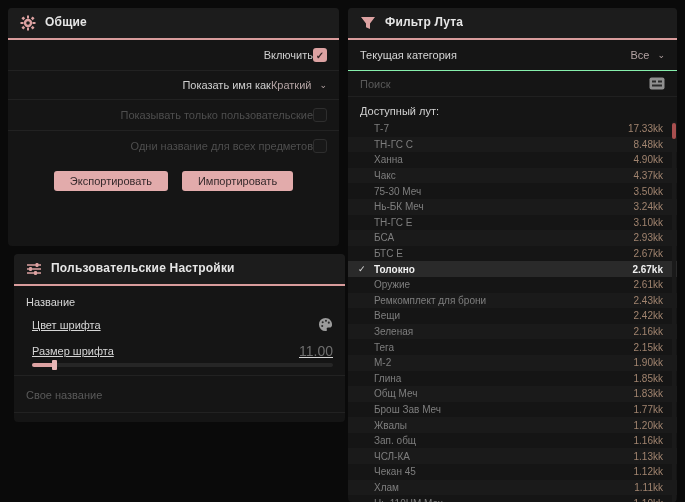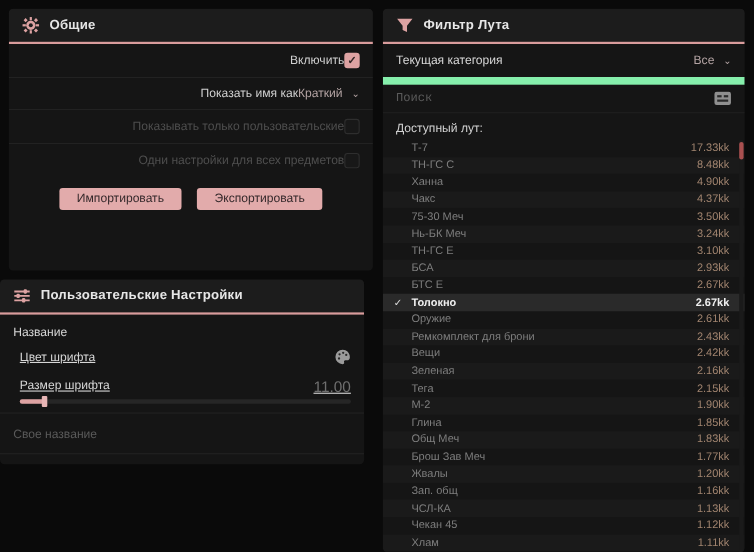--- a/index.html
+++ b/index.html
@@ -6,21 +6,21 @@
   html,body { width:685px; height:502px; overflow:hidden; background:#0a0a0a;
     font-family:"Liberation Sans", sans-serif; color:#d6d6d6; }
   .panel { position:absolute; background:#151515; border-radius:4px; overflow:hidden; }
   .panel-header { display:flex; gap:9px; background:#1c1c1c;
     padding:7px 12px; border-bottom:2px solid #d99c9c; }
   .panel-title { font-size:12px; font-weight:bold; color:#e6e6e6; letter-spacing:.2px; }
   .hicon { width:16px; height:16px; flex:0 0 auto; }
 
   
   #panel-general { left:8px; top:8px; width:331px; height:238px; }
-  #panel-custom  { left:0; top:254px; width:331px; height:168px; }
+  #panel-custom  { left:14px; top:254px; width:331px; height:168px; }
   #panel-filter  { left:348px; top:8px; width:329px; height:494px; }
 
   .row { display:flex; align-items:center; justify-content:flex-end;
     padding:8px 12px; font-size:11px; }
   .row + .row { border-top:1px solid #222; }
   .row .lbl { color:#cfcfcf; }
   .row.disabled .lbl { color:#4e4e4e; }
 
   .checkbox { width:14px; height:14px; border-radius:3px; background:#dda2a2;
     display:flex; align-items:center; justify-content:center; font-size:10px;
@@ -49,21 +49,21 @@
   .text-input { width:100%; background:transparent; border:none; outline:none;
     font-size:11px; color:#cfcfcf; font-family:inherit; }
   .text-input::placeholder { color:#5a5a5a; }
 
   .palette-icon, .search-chip { flex:0 0 auto; }
 
   
   .filter-row { display:flex; align-items:center; justify-content:space-between;
     padding:9px 12px; font-size:11px; }
   .search-row { display:flex; align-items:center; justify-content:space-between;
-    padding:6px 12px; border-top:7px solid #86efac; border-bottom:1px solid #202020;font-family:Liberation Mono, monospace; }
+    padding:6px 12px; border-top:1px solid #86efac; border-bottom:1px solid #202020; }
   .loot-label { padding:8px 12px 4px; font-size:11px; color:#d2d2d2; }
 
   .loot-list { position:relative; }
   .loot-row { display:flex; align-items:center; height:15.6px; padding:0 14px 0 10px;
     font-size:10px; }
   .loot-row:nth-child(even) { background:rgba(255,255,255,0.025); }
   .loot-row .check { width:16px; color:transparent; font-size:9px; }
   .loot-row .iname { flex:1; color:#7e7e7e; }
   .loot-row .ivalue { color:#a1846f; }
   .loot-row.selected { background:#2a2a2a; }
@@ -106,26 +106,26 @@
     <span class="select">
       <span>Краткий</span>
       <span class="chev">⌄</span>
     </span>
   </div>
   <div class="row disabled">
     <span class="lbl">Показывать только пользовательские</span>
     <span class="checkbox off"></span>
   </div>
   <div class="row disabled">
-    <span class="lbl">Одни настройки для всех предметов</span>
+    <span class="lbl">Одни название для всех предметов</span>
     <span class="checkbox off"></span>
   </div>
   <div class="btn-row">
+    <button class="btn">Экспортировать</button>
     <button class="btn">Импортировать</button>
-    <button class="btn">Экспортировать</button>
   </div>
 </div>
 
 <div class="panel" id="panel-custom">
   <div class="panel-header">
     <svg class="hicon" viewBox="0 0 16 16">
       <g stroke="#dda2a2" stroke-width="1.6">
         <line x1="1" y1="4" x2="15" y2="4"></line>
           <line x1="1" y1="8" x2="15" y2="8"></line>
           <line x1="1" y1="12" x2="15" y2="12"></line>

